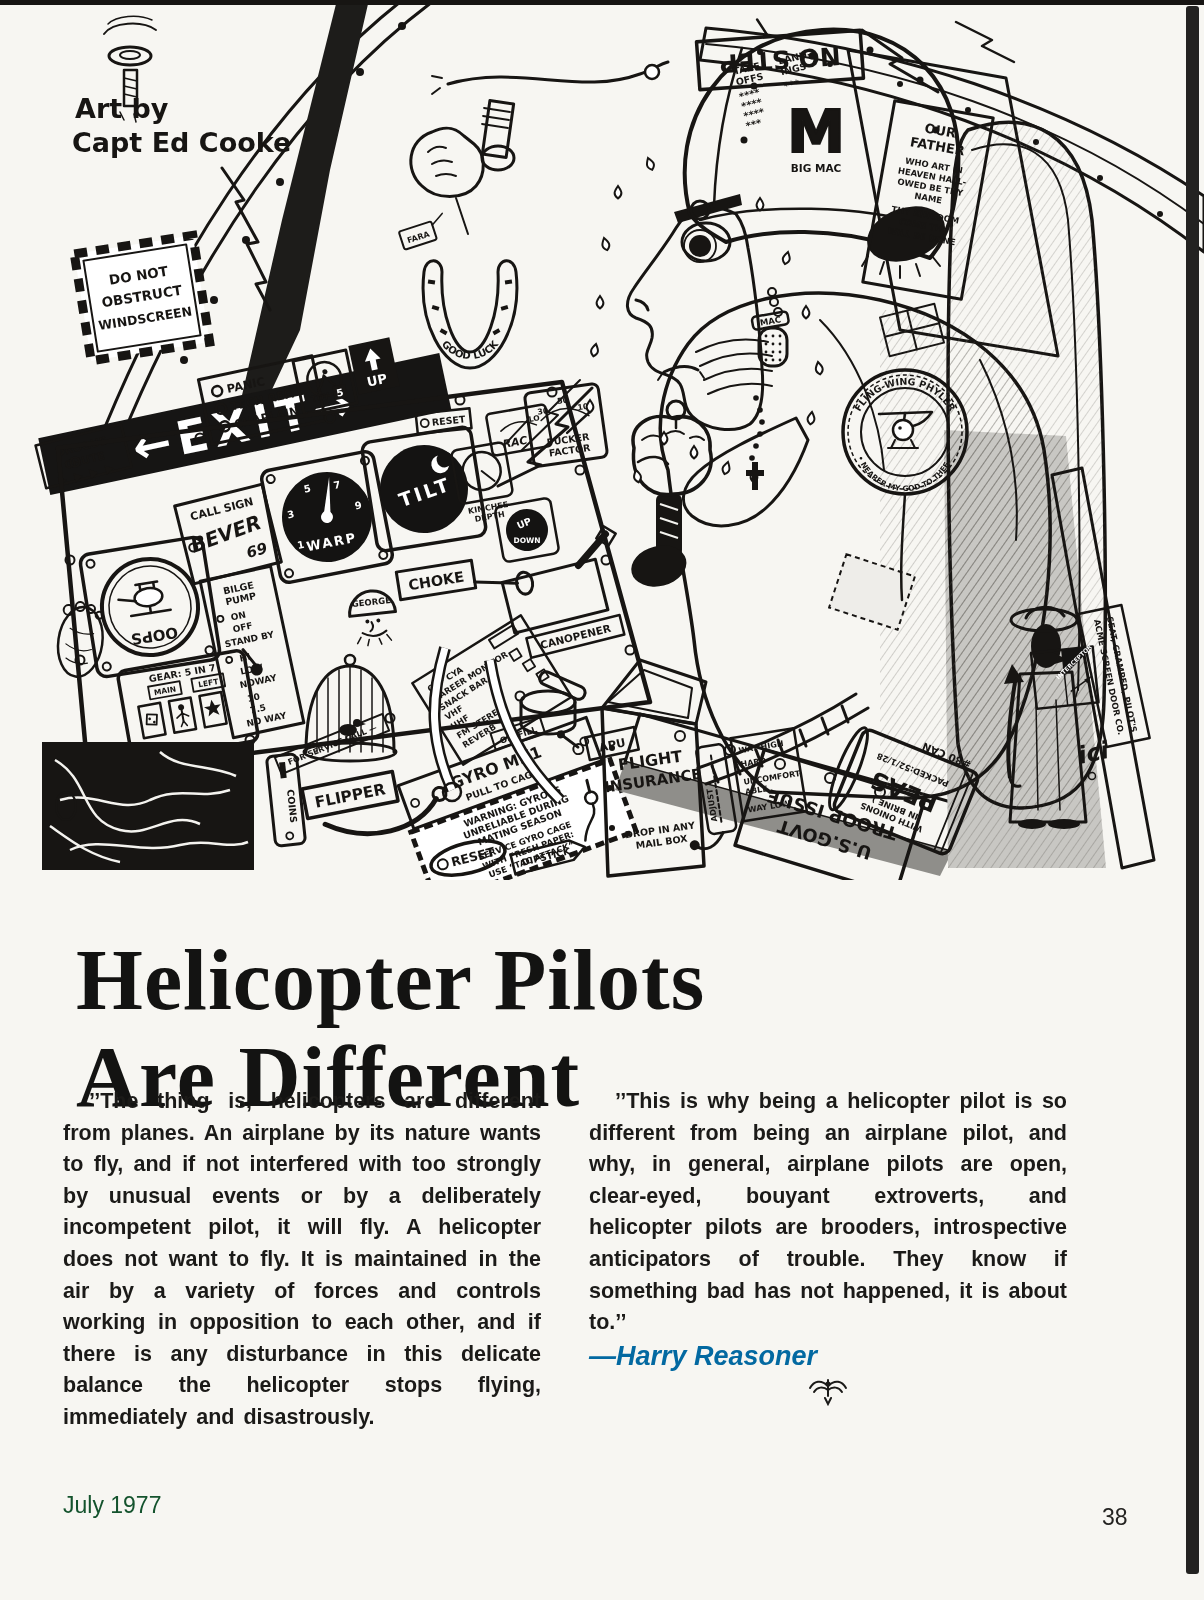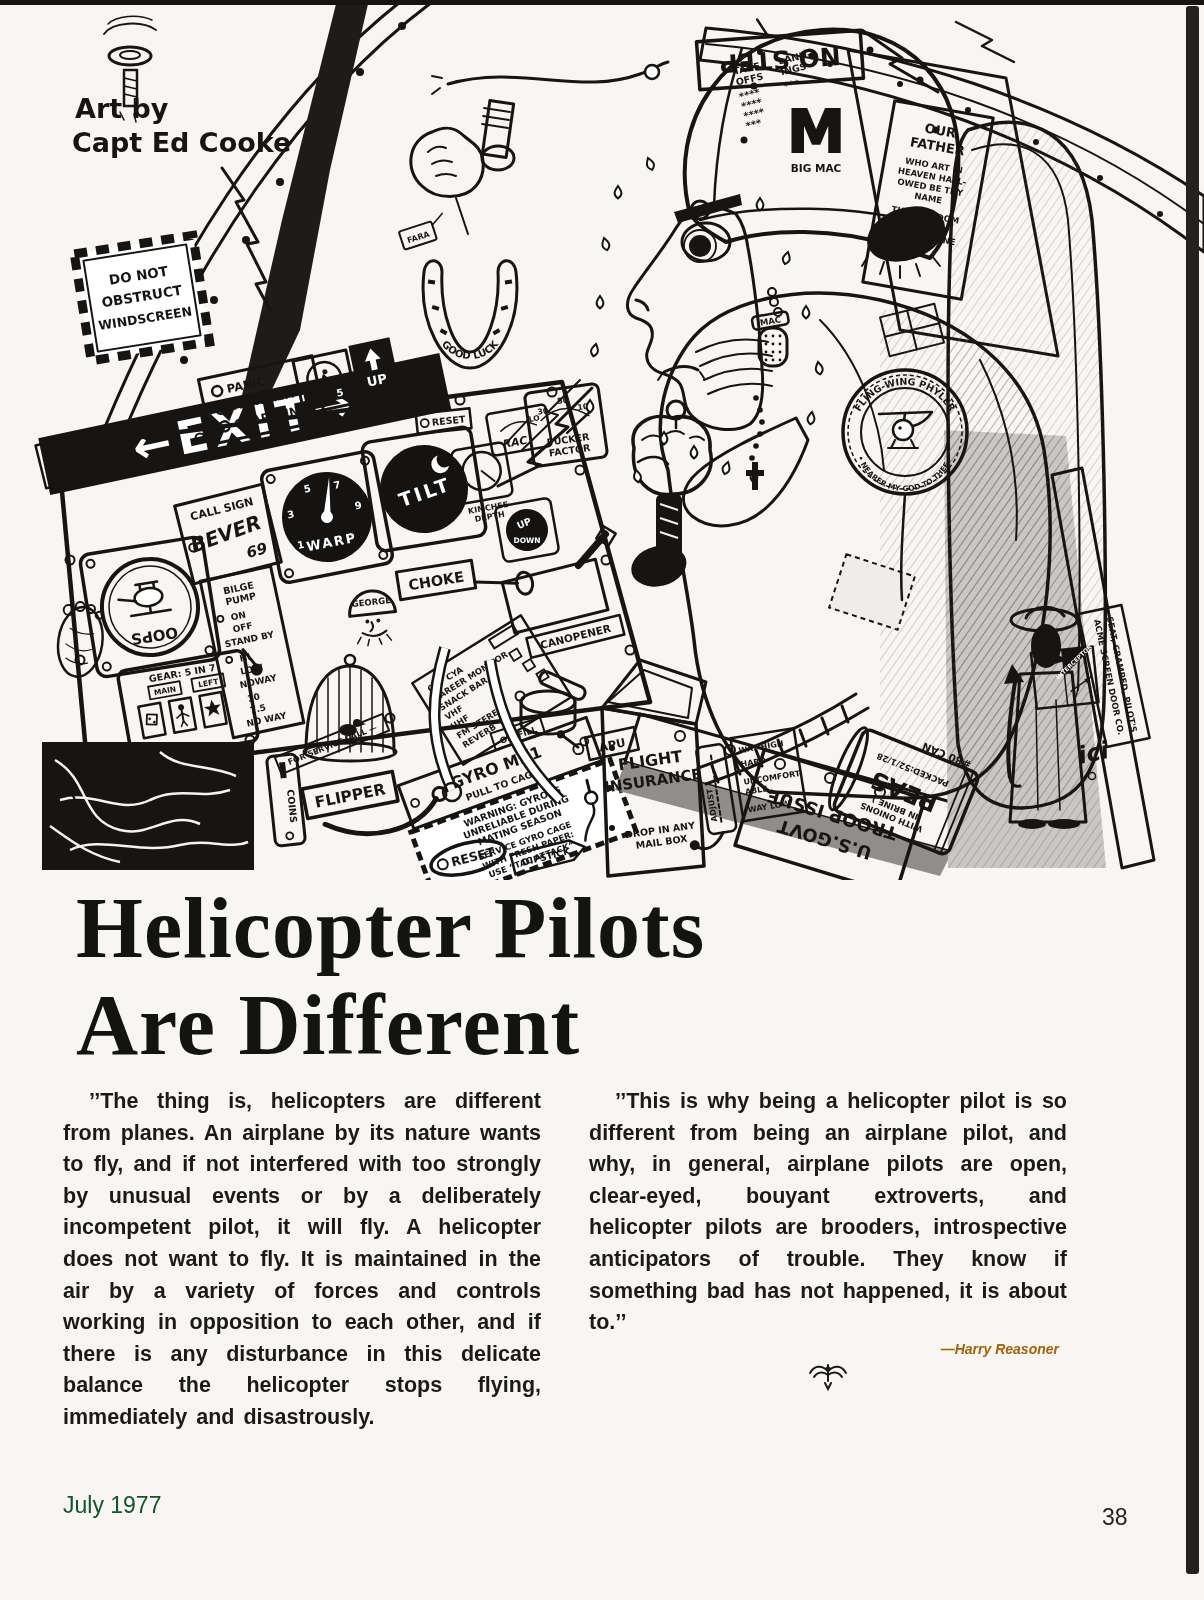--- a/index.html
+++ b/index.html
@@ -1,27 +1,27 @@
 <!DOCTYPE html>
 <html><head>
 <meta charset="utf-8">
 <style>
   html,body{margin:0;padding:0;background:#8a8a88;}
   .page{position:relative;width:1204px;height:1600px;background:#f7f6f2;overflow:hidden;
         font-family:"Liberation Sans",sans-serif;color:#1c1c1c;}
   .cartoon-svg{position:absolute;top:0;left:0;}
   .ink{stroke:#171513;fill:none;stroke-linecap:round;stroke-linejoin:round;}
-  .title{position:absolute;left:76px;top:880px;margin:0;font-family:"Liberation Serif",serif;
+  .title{position:absolute;left:76px;top:932px;margin:0;font-family:"Liberation Serif",serif;
          font-weight:600;font-size:86px;line-height:97px;letter-spacing:1px;color:#131312;}
   .cols{position:absolute;top:1086px;left:63px;width:1004px;display:flex;gap:48px;}
   .col{width:478px;}
   .para{margin:0;font-size:21.5px;line-height:31.6px;font-weight:bold;text-align:justify;
         word-spacing:3px;color:#1b1a18;}
   .indent{text-indent:26px;}
-  .attribution{margin:2px 8px 0 0;font-size:14px;font-weight:bold;font-style:italic;text-align:right;color:#a16207;}
+  .attribution{margin:2px 8px 0 0;font-size:27px;font-weight:bold;font-style:italic;text-align:left;color:#0369a1;}
   .wings{width:42px;height:30px;margin:4px 0 0 218px;}
   .footer-date{position:absolute;left:63px;top:1492px;font-size:23px;color:#14532d;}
   .footer-page{position:absolute;left:1102px;top:1504px;font-size:23px;color:#242321;}
   .scan-strip{position:absolute;top:6px;left:1186px;width:13px;height:1568px;background:#232221;border-radius:3px;}
   .scan-top{position:absolute;top:0;left:0;width:1204px;height:5px;background:#171513;}
   text{font-family:"DejaVu Sans",sans-serif;font-weight:bold;fill:#171513;}
   .tw{fill:#ffffff;}
   .ti{font-style:italic;}
 </style>
 </head>

